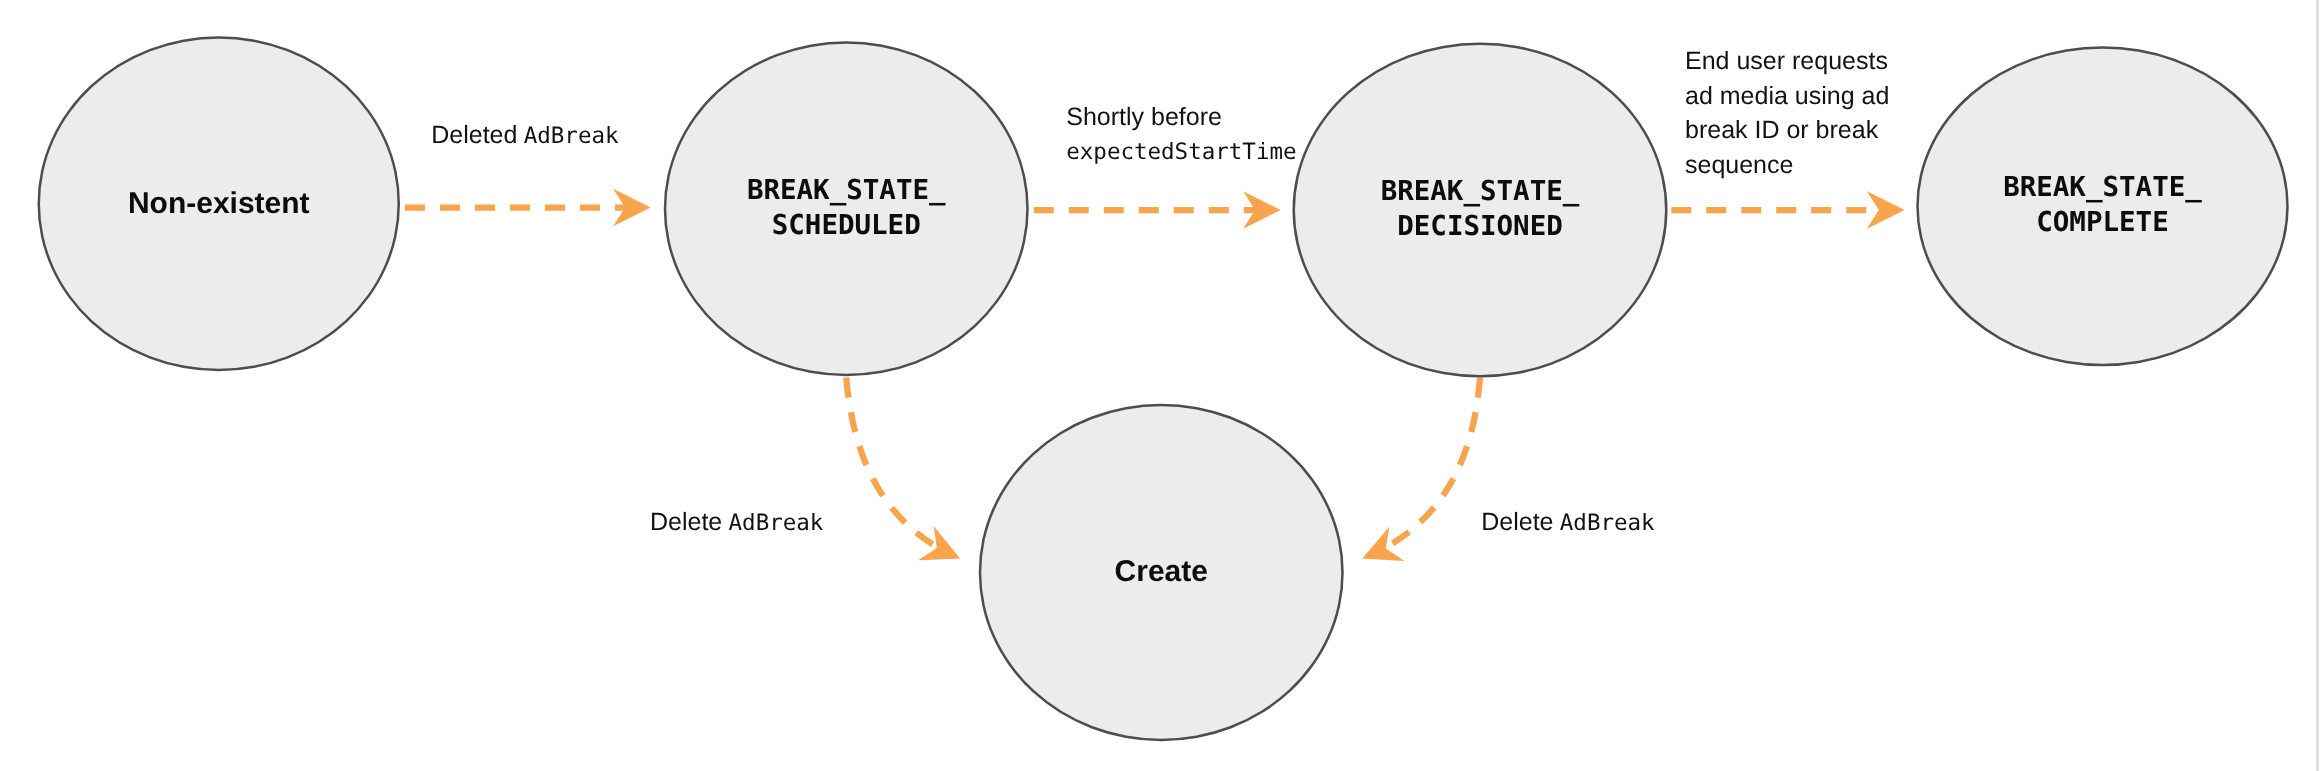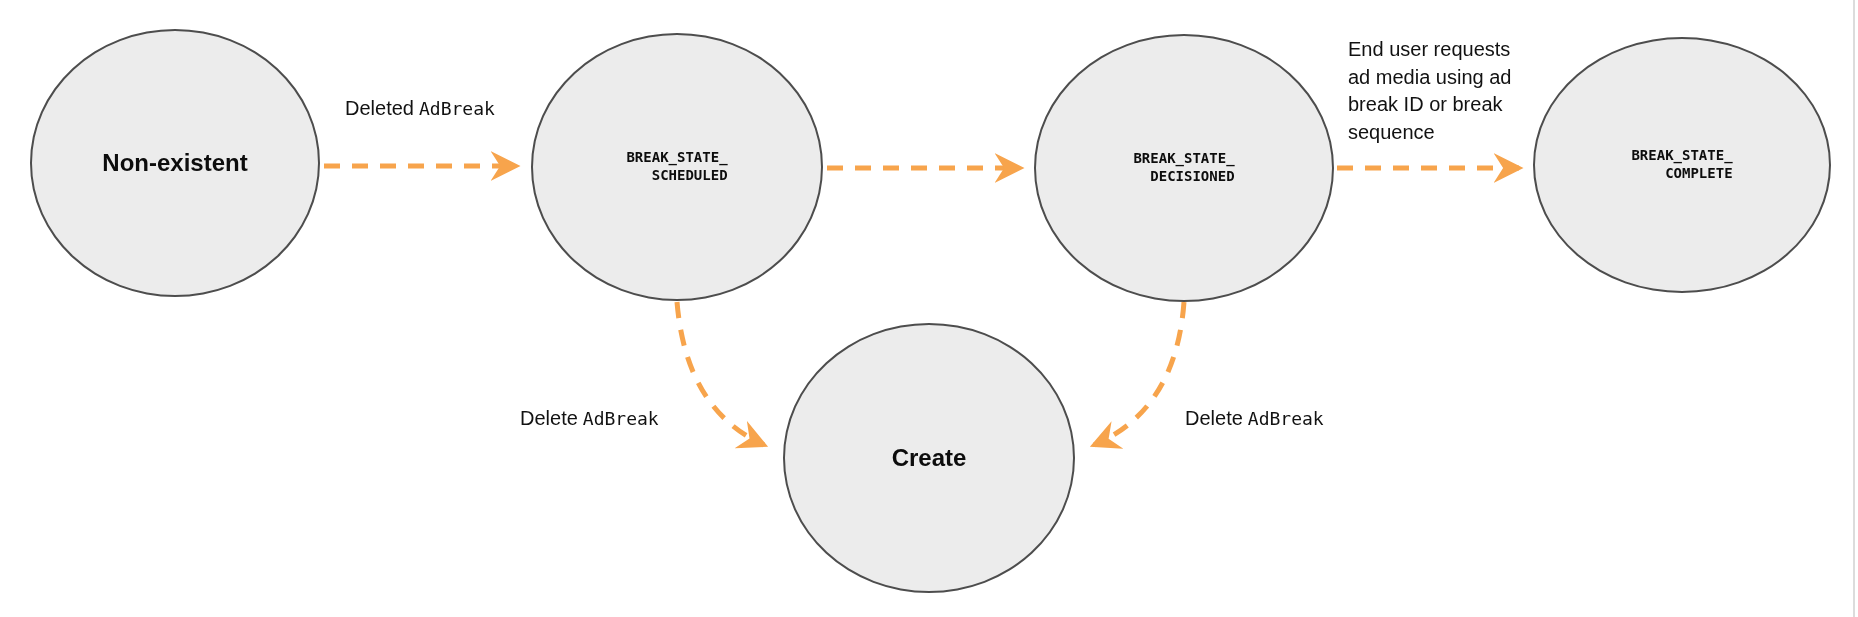--- a/index.html
+++ b/index.html
@@ -27,36 +27,36 @@
   .arrowhead { fill: var(--arrow, #F7A44C); }
   .node {
     position: absolute;
     border-radius: 50%;
     background: var(--node-fill, #ECECEC);
     border: 2px solid var(--node-border, #4D4D4D);
     box-sizing: border-box;
     display: flex;
     align-items: center;
     justify-content: center;
-    text-align: right;
+    text-align: center;
   }
   .node .label {
     white-space: pre-line;
     color: #0d0d0d;
   }
   .node-sans .label {
     font-family: "Liberation Sans", sans-serif;
     font-weight: bold;
     font-size: 24px;
     line-height: 1.2;
   }
   .node-mono .label {
     font-family: "DejaVu Sans Mono", monospace;
     font-weight: bold;
-    font-size: 14px;
+    font-size: 22px;
     line-height: 1.28;
     letter-spacing: 0px;
   }
   .edge-label {
     position: absolute;
     font-size: 20px;
     line-height: 27px;
     white-space: nowrap;
     color: var(--label-text, #121212);
   }
@@ -112,20 +112,24 @@
   </div>
 
   <div class="node node-sans" style="left:783px; top:323px; width:292px; height:270px;">
     <span class="label">Create</span>
   </div>
 
   <div class="edge-label" style="left:345px; top:95px;">
     <span class="t">Deleted</span><span class="c">AdBreak</span>
   </div>
 
+  <div class="edge-label" style="left:853px; top:81px;">
+    <div class="t">Shortly before</div>
+    <div class="c">expectedStartTime</div>
+  </div>
 
   <div class="edge-label multiline t" style="left:1348px; top:36px; line-height:27.5px;">End user requests
 ad media using ad
 break ID or break
 sequence</div>
 
   <div class="edge-label" style="left:520px; top:405px;">
     <span class="t">Delete</span><span class="c">AdBreak</span>
   </div>
 

